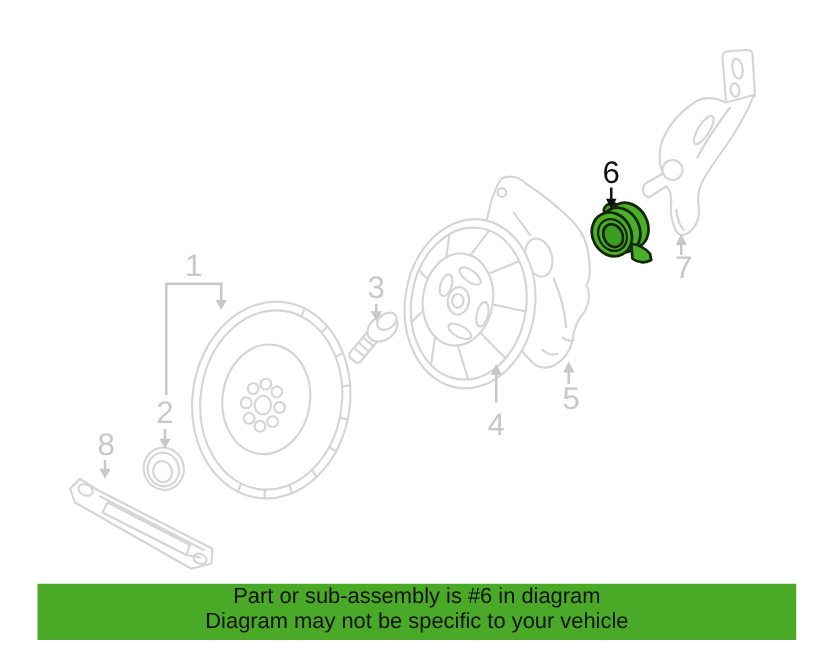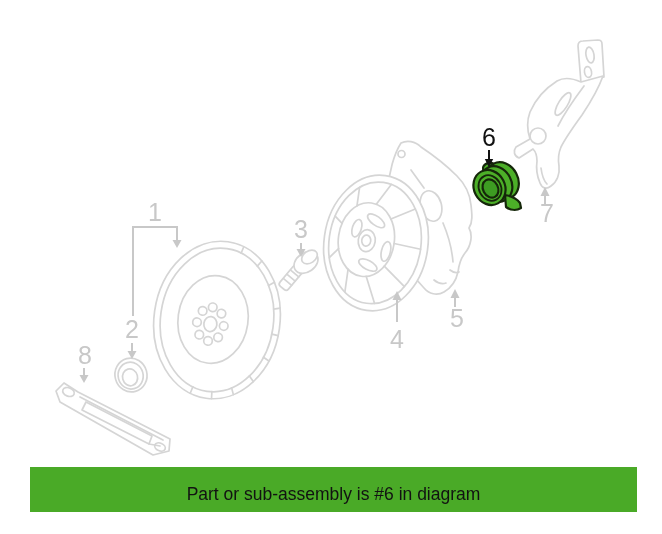--- a/index.html
+++ b/index.html
@@ -15,21 +15,21 @@
   .ah  {fill:#c8c8c8;stroke:none;}
   .ah-hl{fill:#111111;}
   .aln {fill:none;stroke:#c8c8c8;stroke-width:2;}
   .aln-hl{stroke:#111111;}
   
   .grn    {fill:#4caf28;stroke:#15270a;stroke-width:2.2;stroke-linejoin:round;}
   .grn-dk {fill:#3d9c22;stroke:#15270a;stroke-width:2.2;}
   .grn-ln {fill:none;stroke:#15270a;stroke-width:1.8;}
   
   .banner{position:absolute;left:30px;top:467px;width:607px;height:45px;background:#4aaa27;
-          color:#121212;text-align:center;box-sizing:border-box;padding-top:18px;
+          color:#121212;text-align:center;box-sizing:border-box;padding-top:0;
           font-size:17.5px;line-height:19.5px;}
 </style>
 </head>
 <body>
 
 <div id="stage">
 
 <svg width="662" height="534" viewBox="0 0 662 534">
 
   <g>
@@ -177,15 +177,16 @@
   <g>
     <path class="aln aln-hl" d="M 489,150 L 489,160"></path>
     <polygon class="ah ah-hl" points="484.8,159 493.2,159 489,167.5"></polygon>
     <text class="lbl lbl-hl" x="489" y="146">6</text>
   </g>
 
 </svg>
 
   <div class="banner">
     <div>Part or sub-assembly is #6 in diagram</div>
+    <div>Diagram may not be specific to your vehicle</div>
   </div>
 
 </div>
 
 </body></html>

